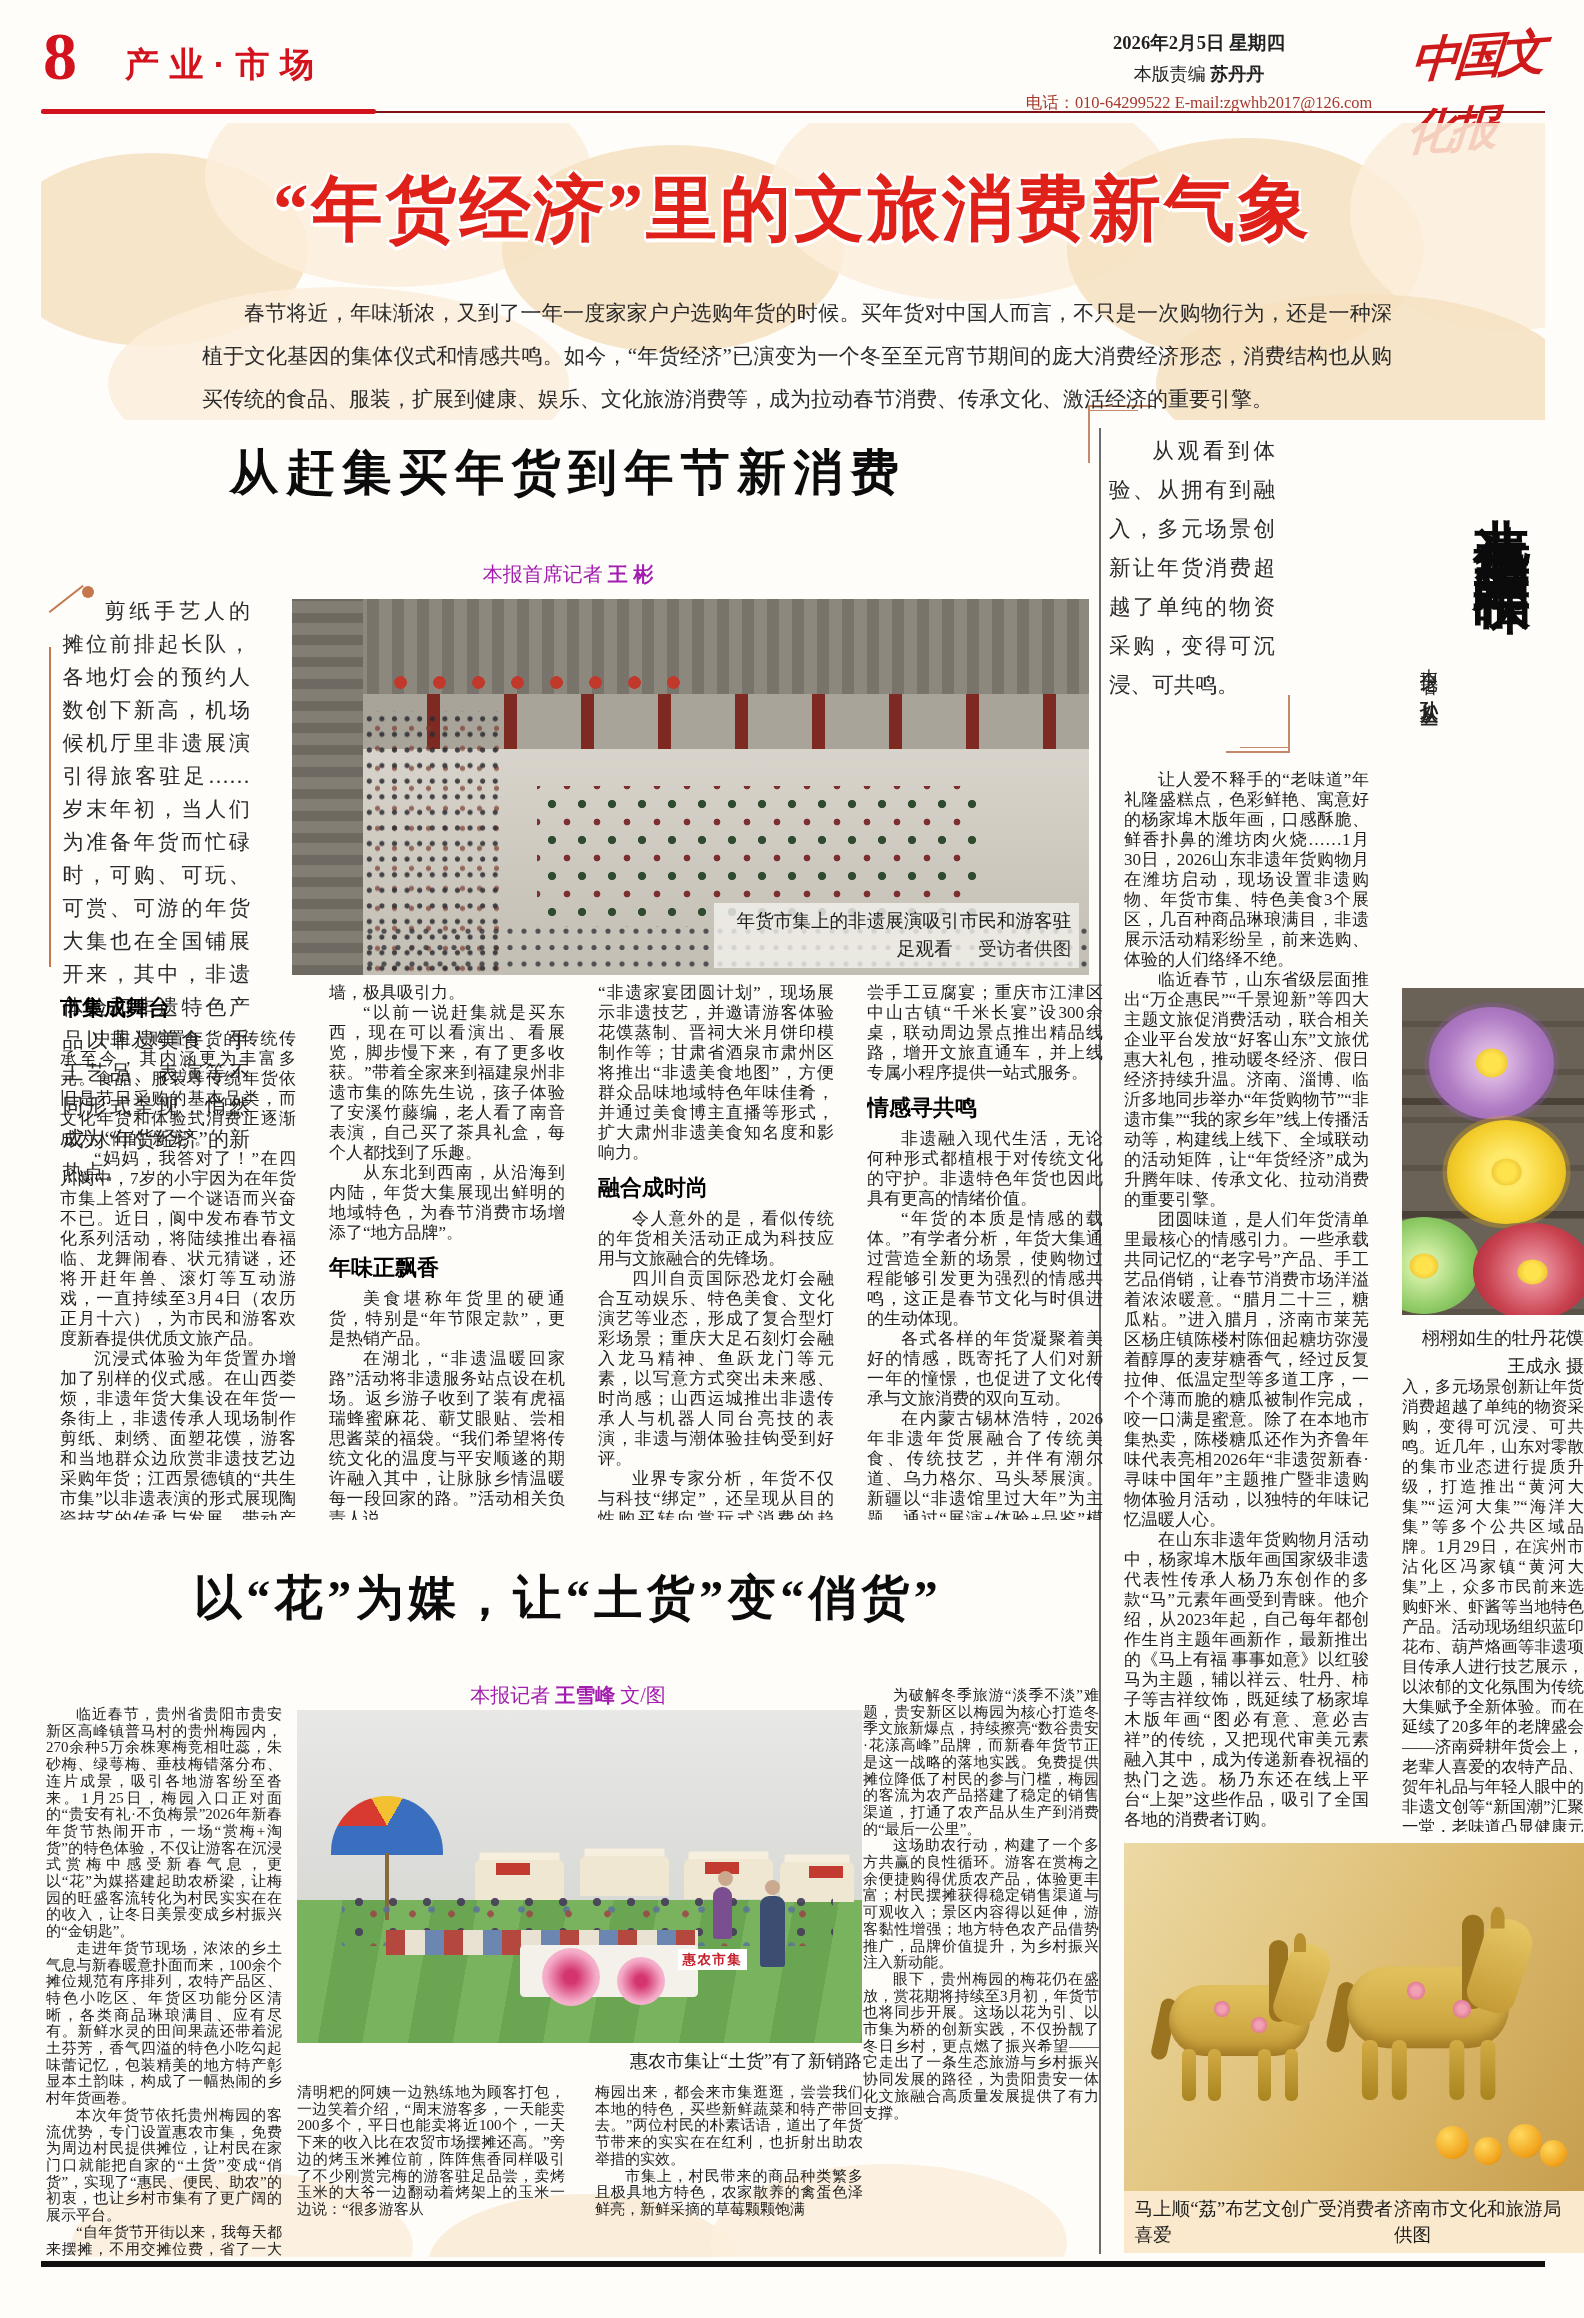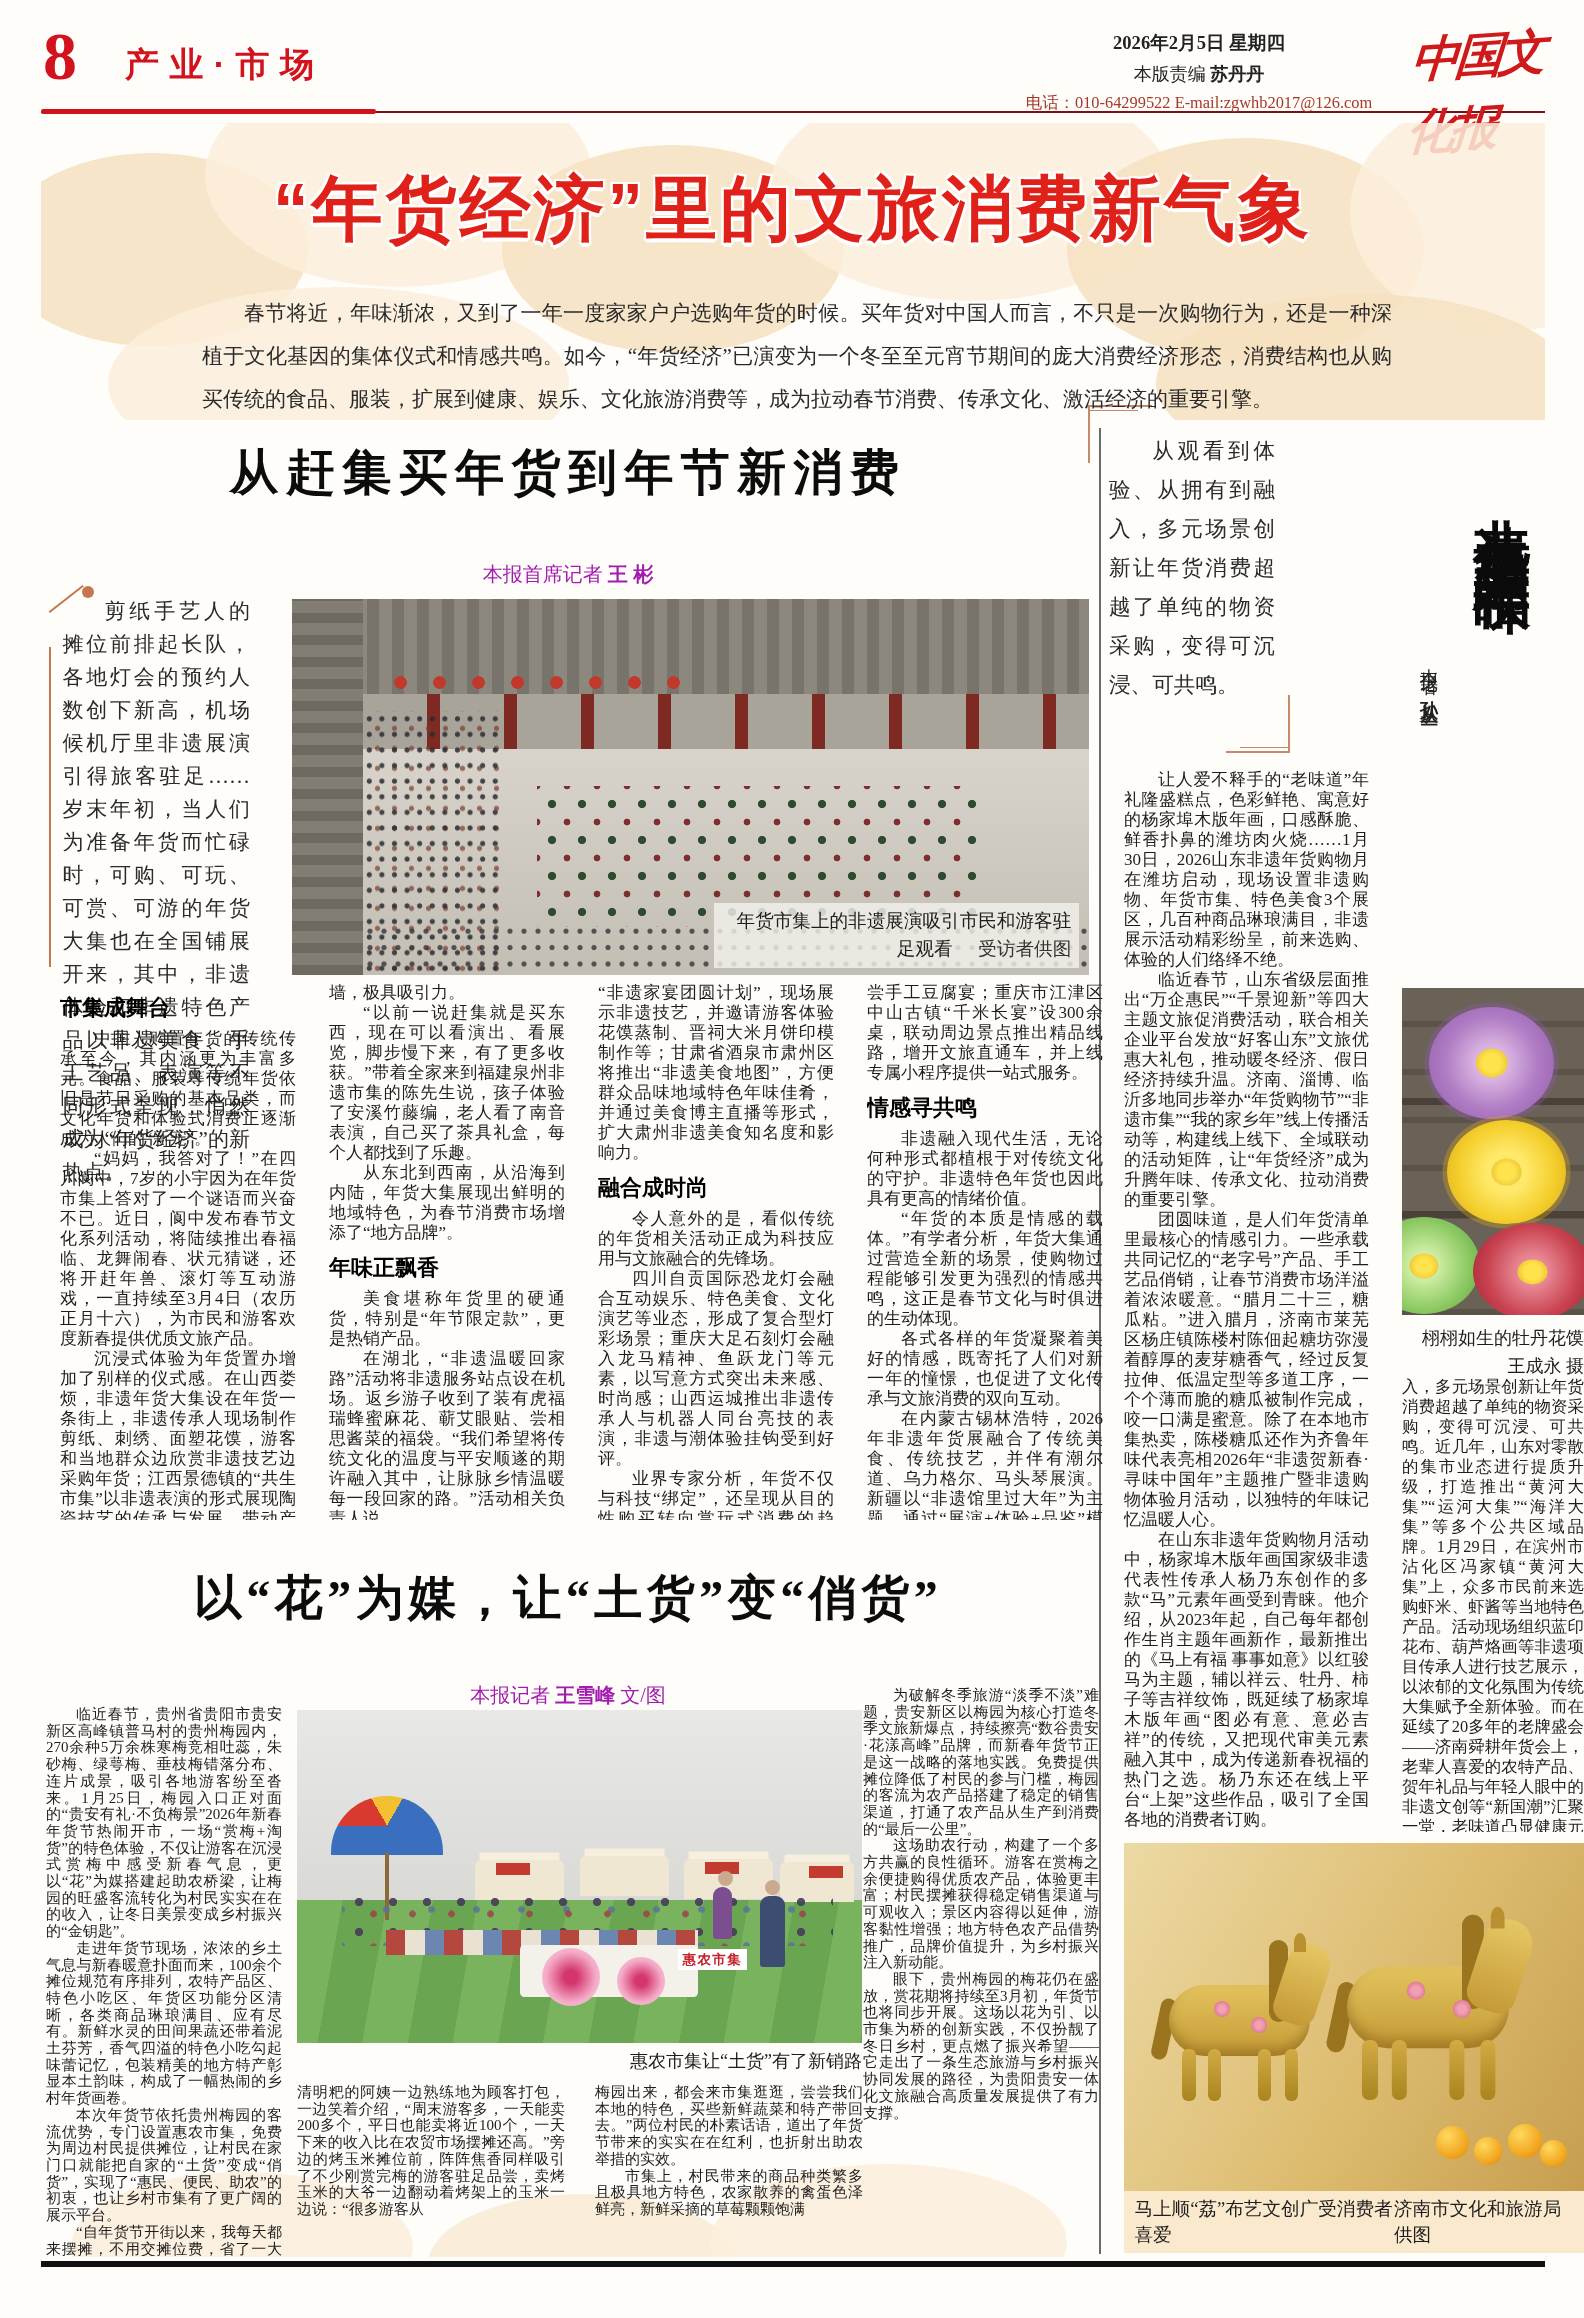--- a/index.html
+++ b/index.html
@@ -19,21 +19,21 @@
   .mast-contact{font-size:16.4px;color:#a5372b;}
   .mast-paper{position:absolute;right:6px;top:19.3px;width:170px;font-size:48px;font-weight:900;color:#cf1a1b;
               font-style:italic;transform:rotate(-4deg) skewX(-8deg);letter-spacing:-4.5px;line-height:1.5;
               font-family:"Liberation Serif",serif;}
 
   
   .clouds-top{position:absolute;left:41px;top:123px;width:1504px;height:297px;overflow:hidden;z-index:0;}
   .cloud{position:absolute;border-radius:50%;background:#f6e1bf;opacity:.85;}
   .cloud.lite{background:#fbeeda;}
   .banner-headline{position:absolute;left:0;top:162px;width:1585px;text-align:center;z-index:2;
-      font-size:71px;font-weight:900;color:#e0211a;letter-spacing:3px;font-family:Liberation Sans, sans-serif;
+      font-size:71px;font-weight:900;color:#e0211a;letter-spacing:3px;font-family:Liberation Serif, serif;
       text-shadow:2.2px 2.2px 0 #fff,-2.2px -2.2px 0 #fff,2.2px -2.2px 0 #fff,-2.2px 2.2px 0 #fff,0 3.7px 0 #fff;}
   .banner-intro{position:absolute;left:202px;top:292px;width:1190px;z-index:2;font-size:21px;line-height:2.05;
       text-align:justify;text-indent:2em;color:#141414;font-weight:500;}
 
   
   .vdivider{position:absolute;left:1099px;top:428px;width:1.5px;height:1826px;background:#6b6b6b;}
   .bottom-rule{position:absolute;left:41px;top:2261px;width:1504px;height:6px;background:#101010;}
   .art-title{position:absolute;text-align:center;font-weight:900;color:#0c0c0c;font-family:"Liberation Serif",serif;}
   .byline{position:absolute;text-align:center;font-size:20px;color:#a21caf;}
   .byline b{font-family:"Liberation Sans",sans-serif;}

